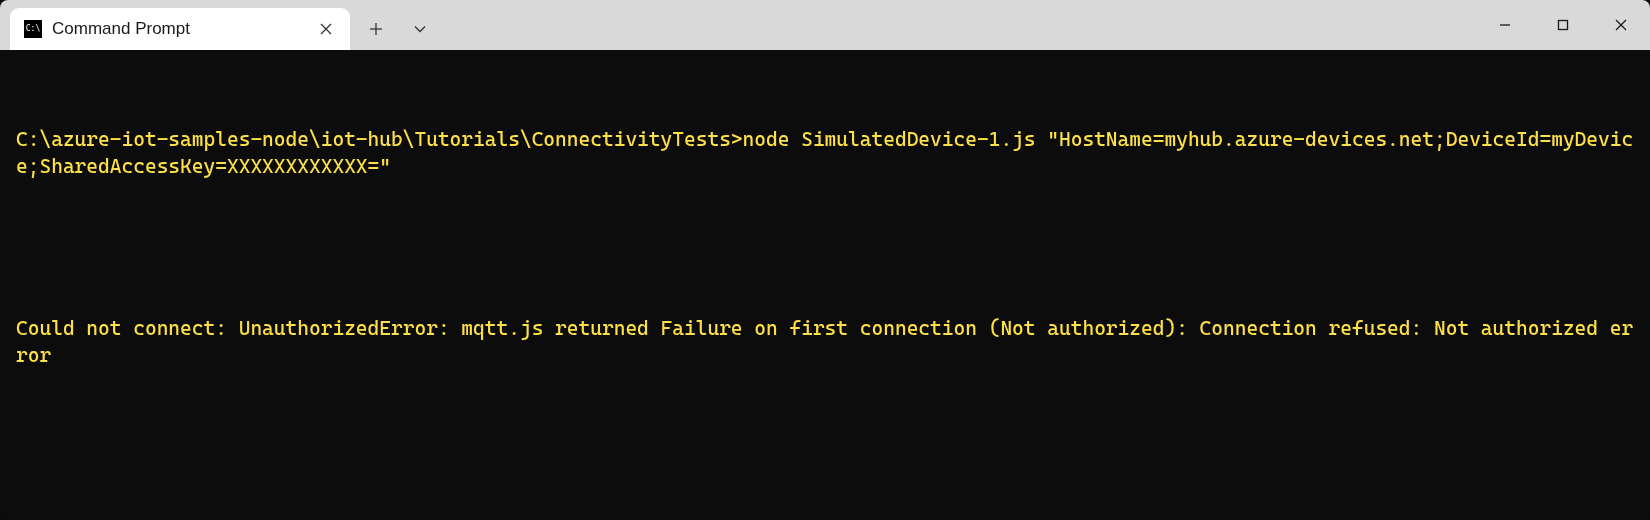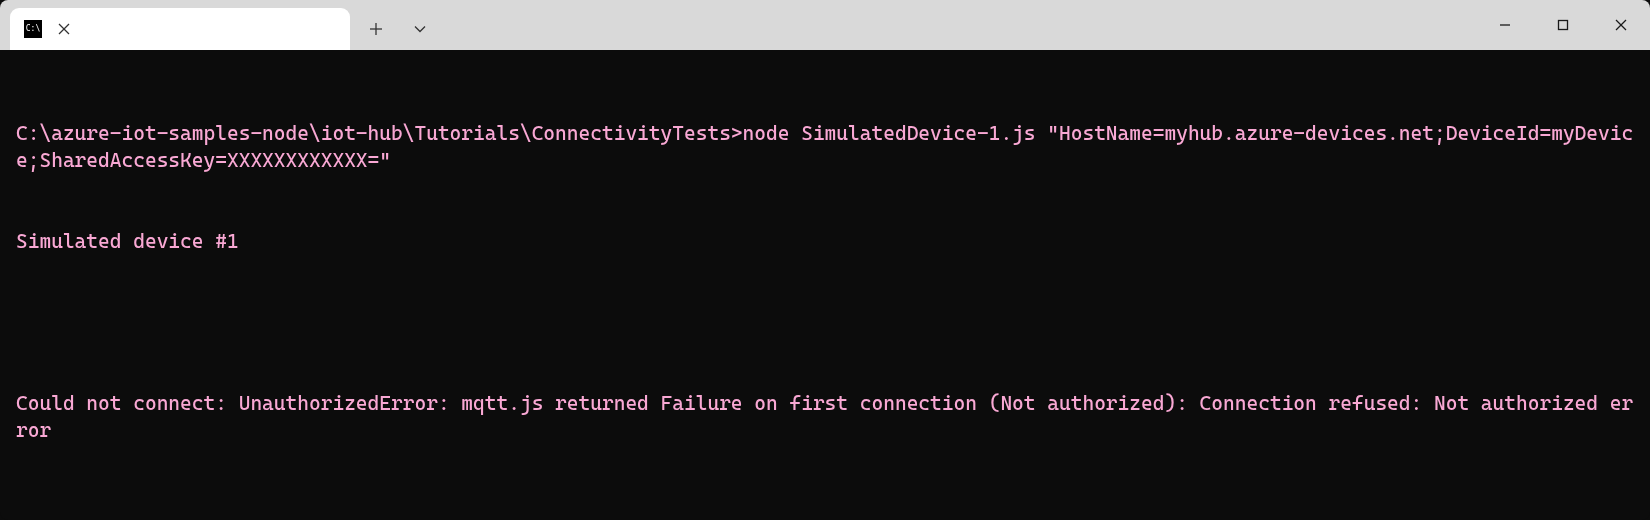--- a/index.html
+++ b/index.html
@@ -97,24 +97,24 @@
     .win-btn {
       width: 58px;
       height: 40px;
       display: flex;
       align-items: center;
       justify-content: center;
       cursor: pointer;
       color: #1a1a1a;
     }
     .terminal {
-      padding: 16px 16px;
+      padding: 22px 16px;
       font-family: 'Cascadia Mono', 'Consolas', monospace;
       font-size: 20px;
-      color: #f9a8d4;
+      color: #fde047;
       line-height: 1.35;
       white-space: pre-wrap;
       word-break: break-all;
       background: #0c0c0c;
       height: calc(100% - 50px);
     }
     .terminal-line {
       min-height: 1.35em;
     }
     svg {
@@ -122,20 +122,21 @@
     }
   </style>
 </head>
 <body>
 
 <div class="titlebar">
   <div class="tab">
     <div class="tab-icon">
       <span class="tab-icon-inner">C:\</span>
     </div>
+    <span class="tab-title">Command Prompt</span>
     <div class="tab-close">
       <svg width="12" height="12" viewBox="0 0 12 12">
         <line x1="1" y1="1" x2="11" y2="11" stroke="currentColor" stroke-width="1.2"></line>
         <line x1="11" y1="1" x2="1" y2="11" stroke="currentColor" stroke-width="1.2"></line>
       </svg>
     </div>
   </div>
   <div class="new-tab">
     <svg width="14" height="14" viewBox="0 0 14 14">
       <line x1="7" y1="1" x2="7" y2="13" stroke="currentColor" stroke-width="1.3"></line>
@@ -162,18 +163,17 @@
       <svg width="14" height="14" viewBox="0 0 14 14">
         <line x1="2" y1="2" x2="12" y2="12" stroke="currentColor" stroke-width="1.3"></line>
         <line x1="12" y1="2" x2="2" y2="12" stroke="currentColor" stroke-width="1.3"></line>
       </svg>
     </div>
   </div>
 </div>
 
 <div class="terminal">
   <div class="terminal-line">C:\azure-iot-samples-node\iot-hub\Tutorials\ConnectivityTests&gt;node SimulatedDevice-1.js "HostName=myhub.azure-devices.net;DeviceId=myDevice;SharedAccessKey=XXXXXXXXXXXX="</div>
-  <div class="terminal-line">Simulated device #1</div>
   <div class="terminal-line"></div>
   <div class="terminal-line">Could not connect: UnauthorizedError: mqtt.js returned Failure on first connection (Not authorized): Connection refused: Not authorized error</div>
   
   
 </div>
 
 </body></html>

